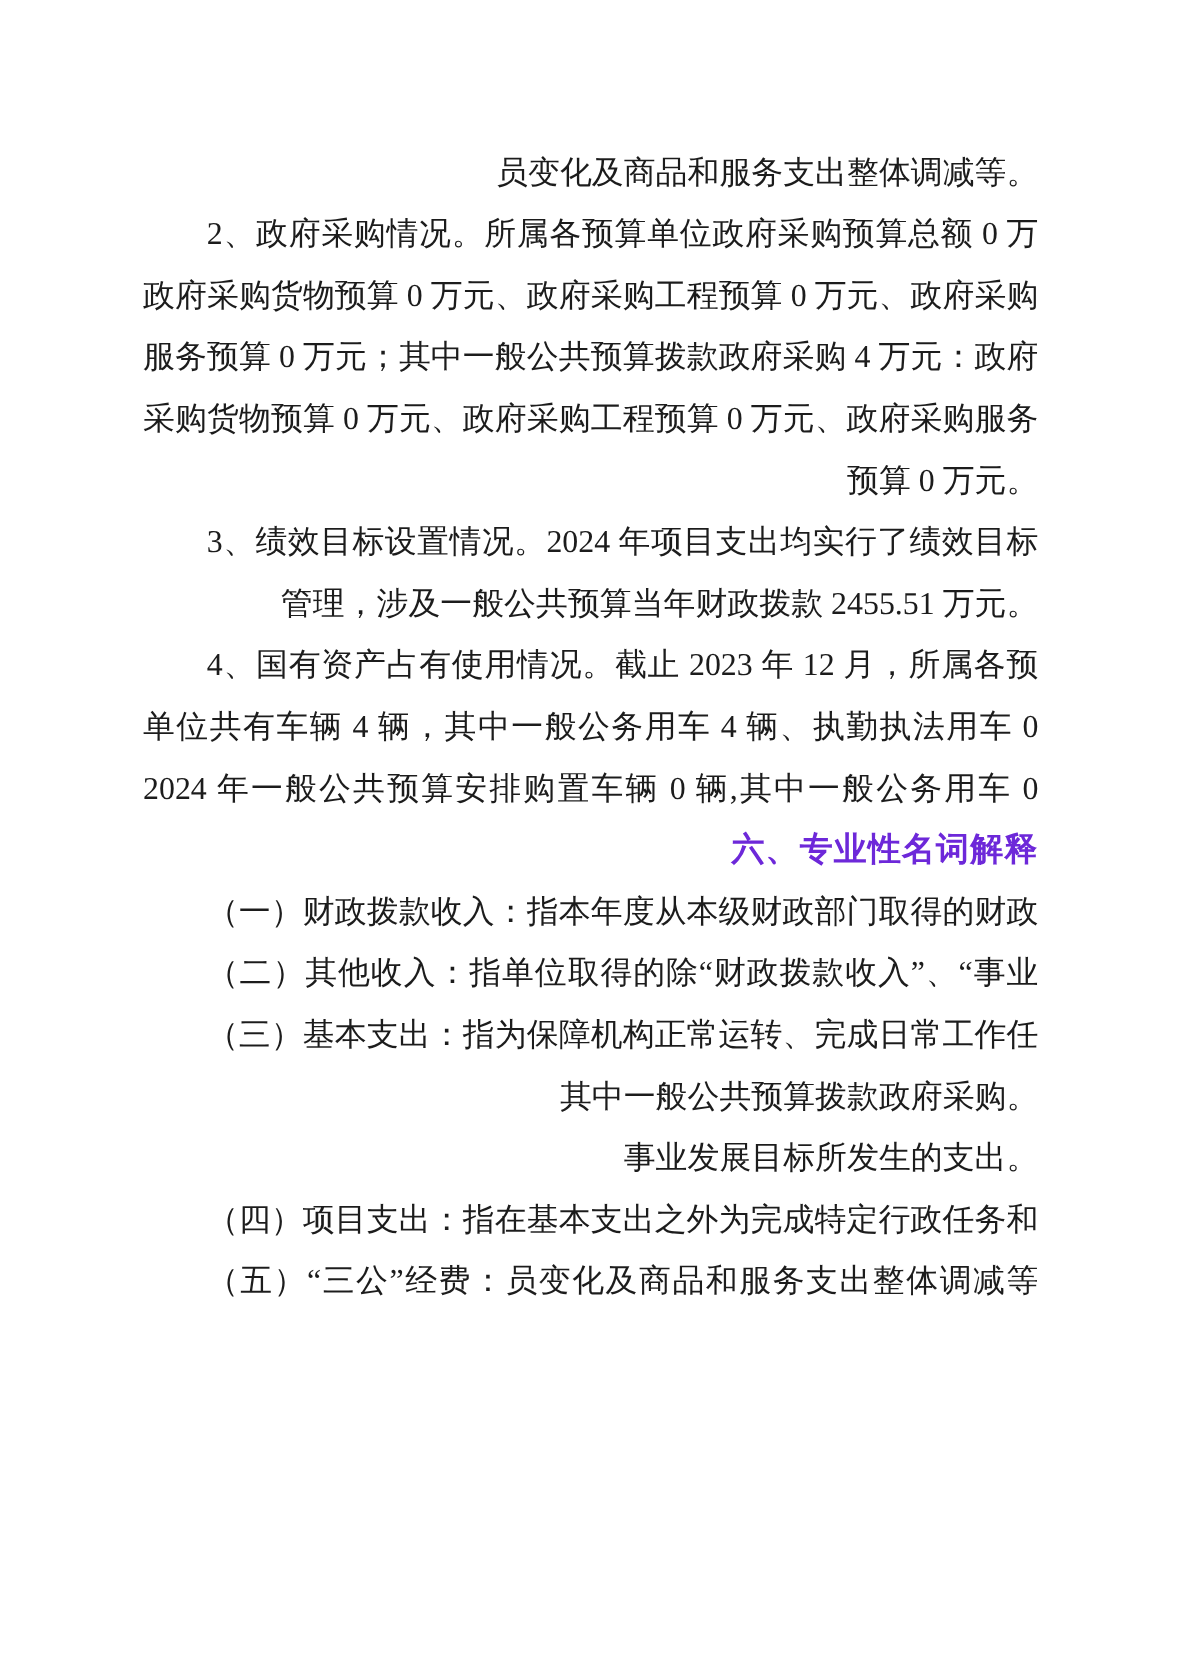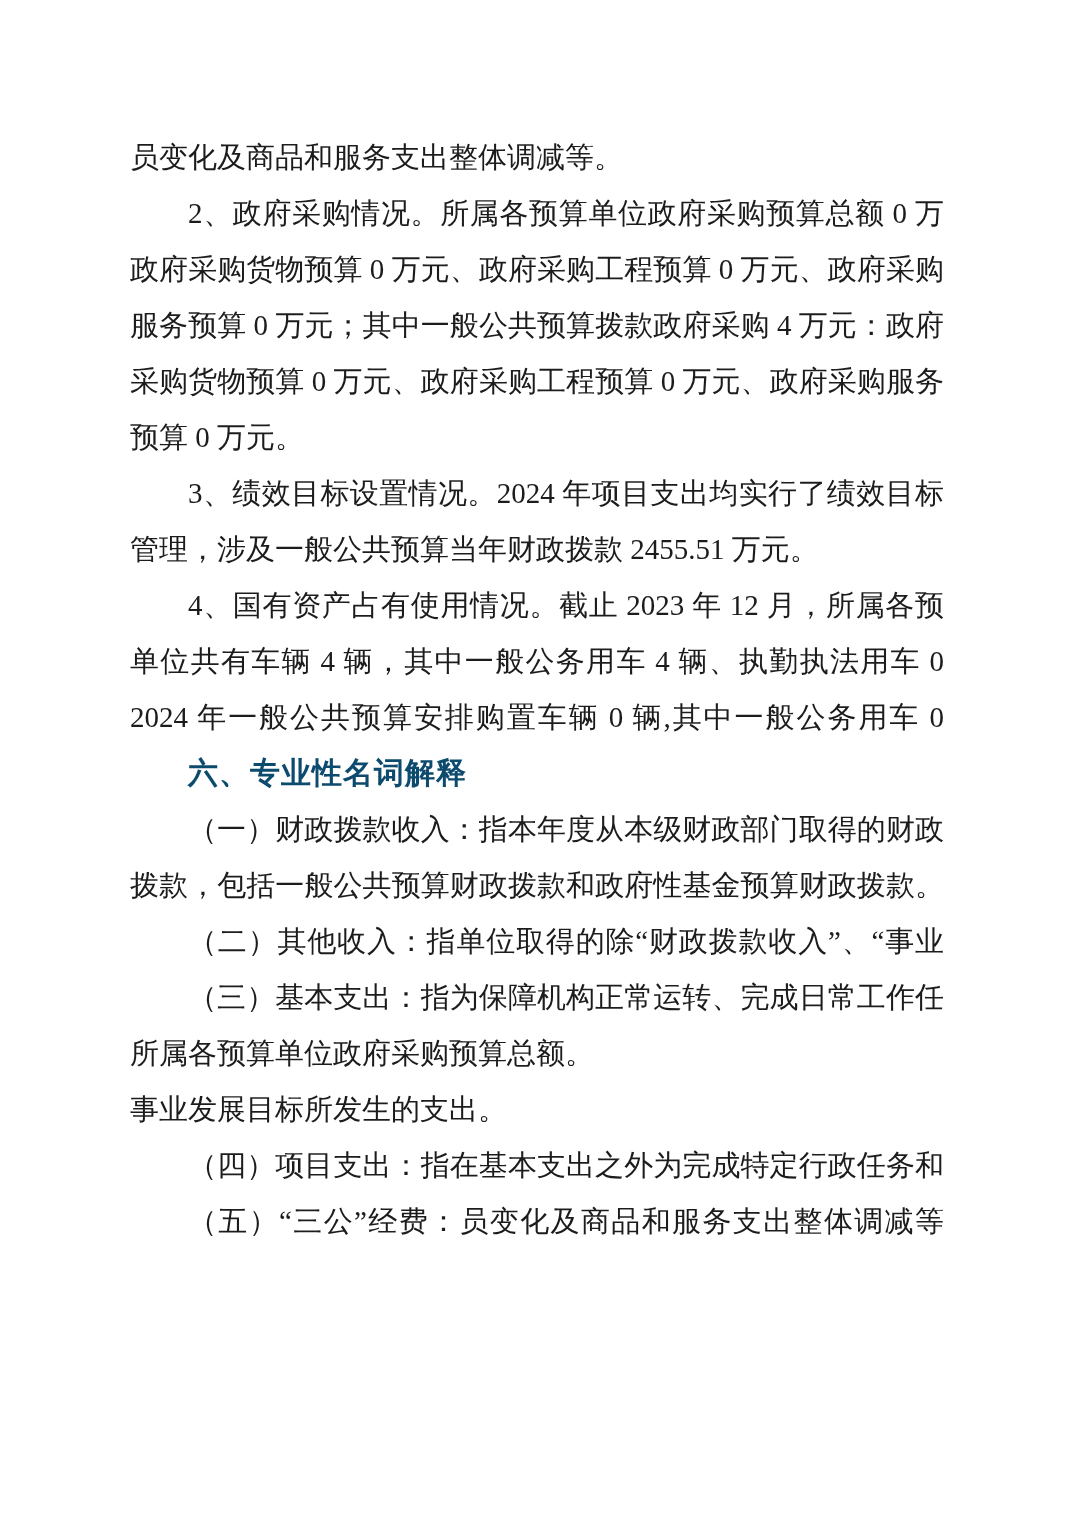--- a/index.html
+++ b/index.html
@@ -22,60 +22,60 @@
     width: 814px;
   }
   .line {
     height: 56px;
     line-height: 56px;
     font-size: 29px;
     color: #1c1c1c;
     overflow: hidden;
     white-space: nowrap;
     font-family: "Liberation Serif", serif;
+    text-align: right;
   }
   .fill {
     white-space: normal;
     text-align: justify;
     text-align-last: justify;
     text-justify: inter-character;
   }
   .indent {
     padding-left: 58px;
   }
   .fill.indent {
     width: 756px;
   }
   .heading {
     font-family: "Liberation Sans", sans-serif;
     font-weight: 700;
     font-size: 30px;
     letter-spacing: 1px;
-    color: #0c4a6e;
+    color: #6d28d9;
   }
 </style>
 </head>
 <body>
 
 <div class="page">
   <main class="content">
     <div class="line">员变化及商品和服务支出整体调减等。</div>
     <div class="line fill indent">2、政府采购情况。所属各预算单位政府采购预算总额 0 万元：</div>
     <div class="line fill">政府采购货物预算 0 万元、政府采购工程预算 0 万元、政府采购</div>
     <div class="line fill">服务预算 0 万元；其中一般公共预算拨款政府采购 4 万元：政府</div>
     <div class="line fill">采购货物预算 0 万元、政府采购工程预算 0 万元、政府采购服务</div>
     <div class="line">预算 0 万元。</div>
     <div class="line fill indent">3、绩效目标设置情况。2024 年项目支出均实行了绩效目标</div>
     <div class="line">管理，涉及一般公共预算当年财政拨款 2455.51 万元。</div>
     <div class="line fill indent">4、国有资产占有使用情况。截止 2023 年 12 月，所属各预算</div>
     <div class="line fill">单位共有车辆 4 辆，其中一般公务用车 4 辆、执勤执法用车 0 辆。</div>
     <div class="line fill">2024 年一般公共预算安排购置车辆 0 辆,其中一般公务用车 0  辆、</div>
     <div class="line heading indent">六、专业性名词解释</div>
     <div class="line fill indent">（一）财政拨款收入：指本年度从本级财政部门取得的财政</div>
-    <div class="line fill">拨款，包括一般公共预算财政拨款和政府性基金预算财政拨款。</div>
     <div class="line fill indent">（二）其他收入：指单位取得的除“财政拨款收入”、“事业收</div>
     <div class="line fill indent">（三）基本支出：指为保障机构正常运转、完成日常工作任</div>
-    <div class="line">所属各预算单位政府采购预算总额。</div>
+    <div class="line">其中一般公共预算拨款政府采购。</div>
     <div class="line">事业发展目标所发生的支出。</div>
     <div class="line fill indent">（四）项目支出：指在基本支出之外为完成特定行政任务和</div>
     <div class="line fill indent">（五）“三公”经费：员变化及商品和服务支出整体调减等</div>
   </main>
 </div>
 
 </body></html>

